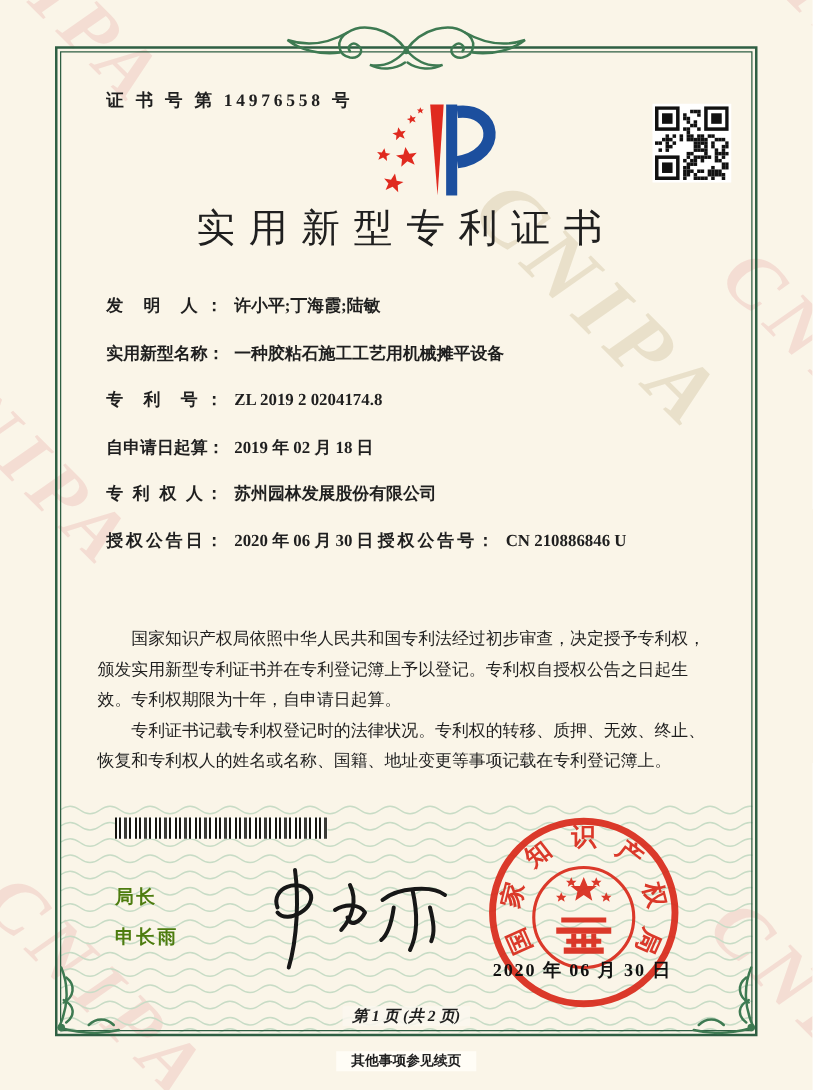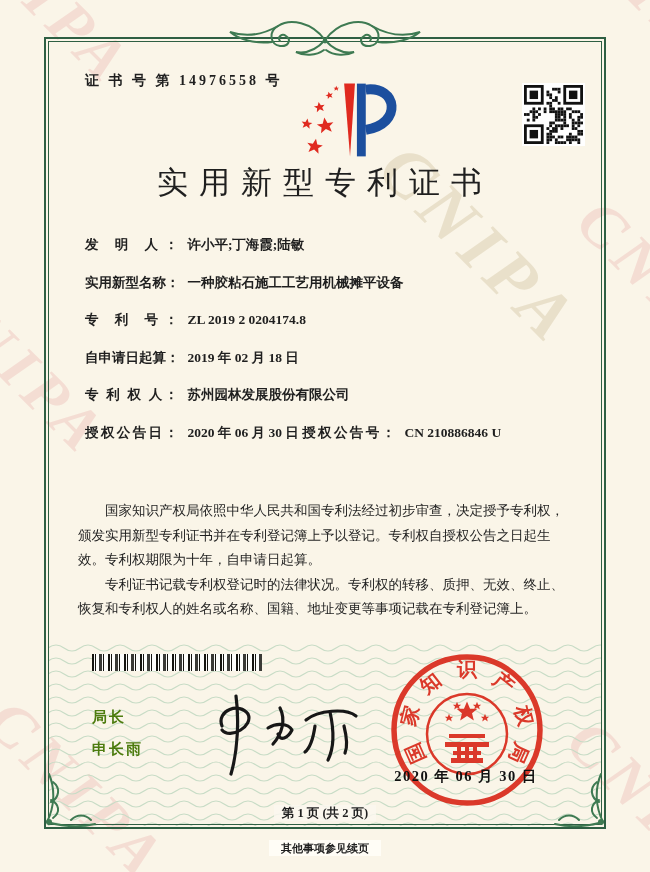--- a/index.html
+++ b/index.html
@@ -47,21 +47,21 @@
   .director{position:absolute;left:92px;top:708px;z-index:4;
             font-family:"Liberation Sans","DejaVu Sans",sans-serif;font-weight:700;
             font-size:15px;color:#4d7c0f;}
   .director div{margin-bottom:13px;letter-spacing:2px;}
   .signature{position:absolute;left:196px;top:686px;width:168px;height:95px;z-index:5;}
   .seal{position:absolute;left:387px;top:650px;width:160px;height:160px;z-index:5;opacity:.93;}
   .seal-date{position:absolute;left:378px;top:767px;width:176px;text-align:center;z-index:6;
              font-size:14.5px;font-weight:700;letter-spacing:1.5px;color:#111;}
   .page-info{position:absolute;left:0;top:805px;width:100%;text-align:center;font-size:12.5px;
              z-index:4;font-weight:600;}
-  .page-info span{background:rgba(250,247,238,.85);padding:1px 8px;}
+  .page-info span{background:rgba(250,247,238,.85);padding:1px 8px;font-style:italic;}
   .footer-note{position:absolute;left:0;top:841px;width:100%;text-align:center;font-size:11px;
                z-index:4;font-weight:600;}
   .footer-note span{background:#fffdf6;padding:2px 12px;}
   .orn-stroke{fill:none;stroke:var(--orn-green);stroke-width:2;stroke-linecap:round;}
   .sig-stroke{fill:none;stroke:#171717;stroke-width:3.2;stroke-linecap:round;stroke-linejoin:round;}
   .sc{font-size:20px;font-weight:700;fill:var(--seal-red);
       font-family:"Liberation Serif",serif;}
 </style>
 </head>
 <body>

